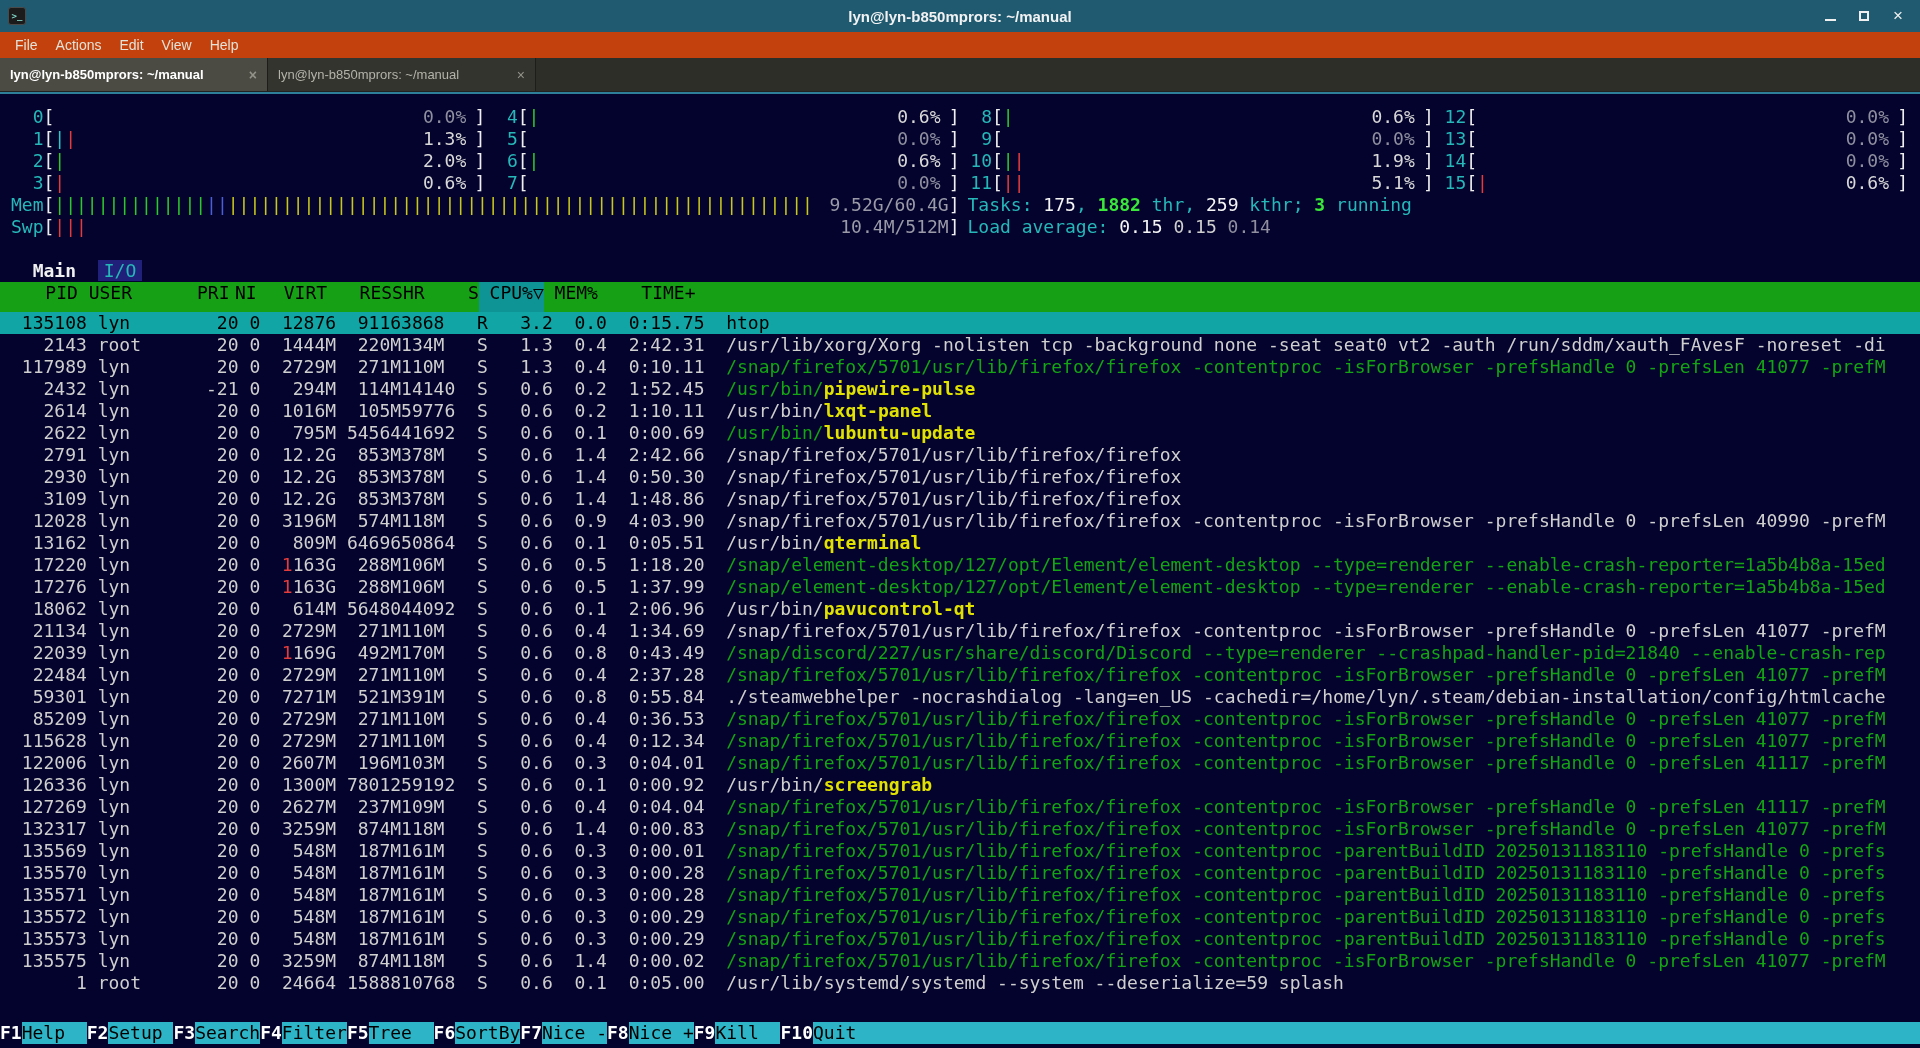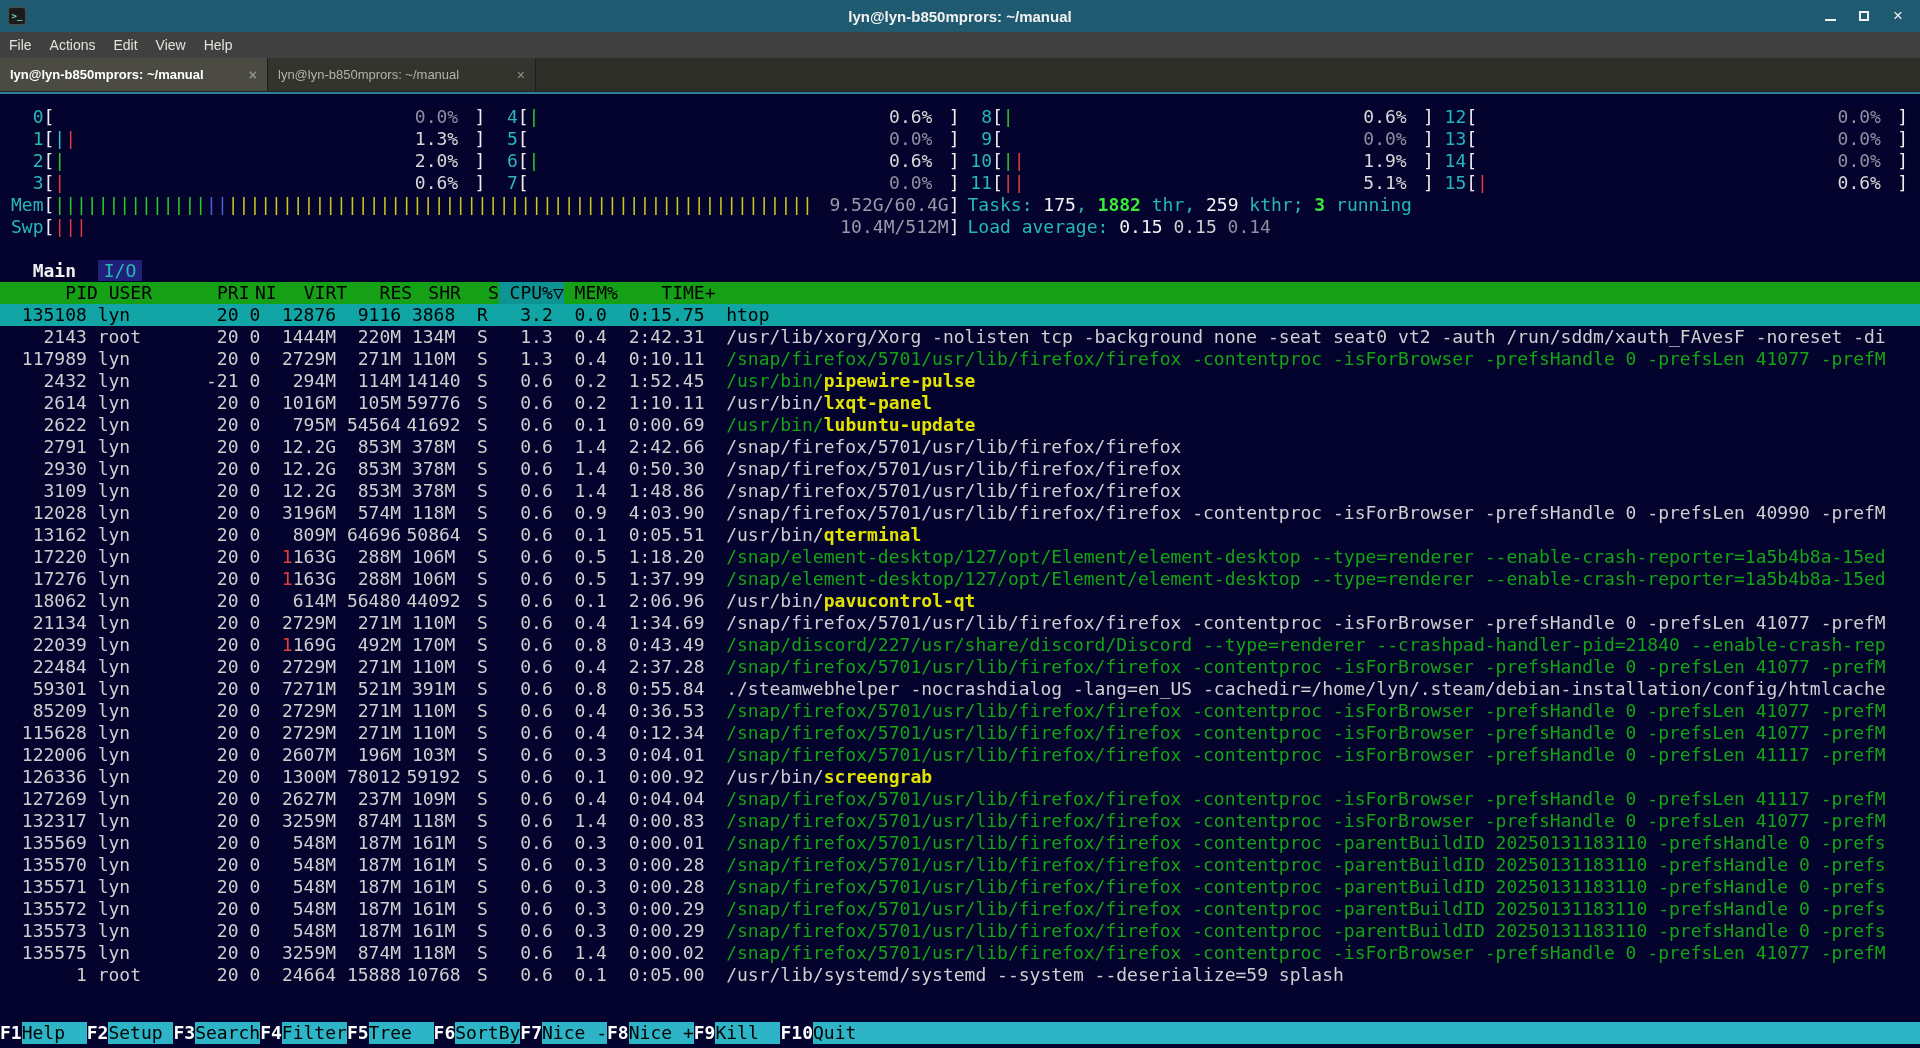--- a/index.html
+++ b/index.html
@@ -11,41 +11,41 @@
   .win-icon { width:18px; height:18px; margin-left:8px; background:#1b1b1b; border:1px solid #4a4a4a; border-radius:3px;
               color:#7fd7c8; font:bold 9px/16px "DejaVu Sans Mono",monospace; text-align:center; }
   .title-text { position:absolute; left:0; right:0; text-align:center; color:#f2f2f2; font-size:15px; font-weight:bold; }
   .win-controls { margin-left:auto; display:flex; align-items:center; gap:14px; padding-right:12px; z-index:2; }
   .wc { width:20px; height:20px; display:flex; align-items:center; justify-content:center; color:#f0f0f0; }
   .min-glyph { display:inline-block; width:11px; height:2px; background:#f0f0f0; margin-top:8px; }
   .max-glyph { display:inline-block; width:10px; height:10px; border:2px solid #f0f0f0; }
   .wc.close { font-size:17px; }
 
   
-  .menubar { height:26px; background:#404040; display:flex; align-items:center; flex:0 0 auto; }
+  .menubar { height:26px; background:#c2410c; display:flex; align-items:center; padding-left:6px; flex:0 0 auto; }
   .menu-item { padding:3px 9px; color:#e3e3da; font-size:14px; }
 
   
   .tabbar { height:34px; background:#2e2e29; display:flex; align-items:stretch; flex:0 0 auto; border-bottom:1px solid #222; }
   .tab { width:268px; display:flex; align-items:center; padding:0 10px; border-right:1px solid #1d1d19; background:#34342f; color:#b3b3aa; font-size:13px; }
   .tab.active { background:#4b4b44; color:#ffffff; font-weight:bold; }
   .tab-label { flex:1; overflow:hidden; white-space:nowrap; text-overflow:ellipsis; }
   .tab-close { color:#93938a; margin-left:8px; font-size:14px; }
 
   
   .terminal { flex:1; background:#03032d; border-top:2px solid #2d7f9a; position:relative; overflow:hidden;
               font:18px/22px "DejaVu Sans Mono", monospace; color:#cfcfcf; padding-top:12px; }
 
   
   .cpu-grid { display:grid; grid-template-columns:repeat(4,1fr); padding:0 12px 0 11px; }
   .meter { display:flex; height:22px; overflow:hidden; white-space:pre; }
   .m-label { width:3ch; text-align:right; color:#26b8b8; flex:0 0 auto; }
   .m-br { color:#efefef; flex:0 0 auto; }
   .m-bars { flex:1 1 auto; overflow:hidden; white-space:pre; position:relative; }
-  .m-pct { width:5.5ch; text-align:left; flex:0 0 auto; }
+  .m-pct { width:5.5ch; text-align:center; flex:0 0 auto; }
   .m-pct.dim { color:#8f8fa0; } .m-pct.lit { color:#d8d8d8; }
   .m-text { position:absolute; right:0; top:0; color:#9a9aa8; }
   .b-g { color:#2ec82e; } .b-r { color:#e23c3c; } .b-c { color:#2cc8c8; } .b-y { color:#c8c81e; } .b-bl { color:#4b5fd6; }
   .meminfo-row { display:flex; padding:0 12px 0 11px; }
   .mem-col { width:50%; } .info-col { width:50%; padding-left:8px; }
   .info-line { height:22px; white-space:pre; overflow:hidden; }
 
   
   .t-cy { color:#26b8b8; }
   .t-w  { color:#cfcfcf; }
@@ -56,33 +56,33 @@
   .t-r  { color:#e23c3c; }
   .t-dim{ color:#8f8fa0; }
   .t-ub { color:#44c8ec; font-weight:bold; }
 
   
   .screens { height:22px; white-space:pre; padding-left:11px; margin-top:22px; }
   .scr-active { color:#f0f0f0; font-weight:bold; }
   .scr-inactive { color:#26b8b8; background:#20207a; padding:0 6px; }
 
   
-  .hrow { display:flex; background:#16a016; color:#000; height:22px; padding-left:22px; white-space:pre; }
+  .hrow { display:flex; background:#16a016; color:#000; height:30px; padding-left:2px; white-space:pre; }
   .hrow span { color:#000; }
   .hrow .hs { background:#0e9494; }
   .prow { display:flex; height:22px; padding-left:11px; white-space:pre; }
   .prow.sel { background:#11a5a5; }
   .prow.sel span { color:#000 !important; font-weight:normal !important; }
   .c-pid  { width:7ch;  text-align:right; flex:0 0 auto; }
   .c-user { width:10ch; text-align:left; padding-left:1ch; flex:0 0 auto; }
   .c-pri  { width:4ch;  text-align:right; flex:0 0 auto; }
   .c-ni   { width:3ch;  text-align:center; flex:0 0 auto; }
   .c-virt { width:6ch;  text-align:right; flex:0 0 auto; }
   .c-res  { width:6ch;  text-align:right; flex:0 0 auto; }
-  .c-shr  { width:6ch;  text-align:center; flex:0 0 auto; }
+  .c-shr  { width:6ch;  text-align:left; flex:0 0 auto; }
   .c-s    { width:2ch;  text-align:right; flex:0 0 auto; }
   .c-cpu  { width:6ch;  text-align:right; flex:0 0 auto; }
   .c-mem  { width:5ch;  text-align:right; flex:0 0 auto; }
   .c-time { width:9ch;  text-align:right; flex:0 0 auto; }
   .c-cmd  { flex:1 1 auto; padding-left:2ch; overflow:hidden; white-space:pre; text-align:left; }
 
   
   .fbar { position:absolute; left:0; right:0; bottom:4px; height:22px; display:flex; white-space:pre; overflow:hidden; }
   .fkey-key { color:#ffffff; font-weight:bold; flex:0 0 auto; }
   .fkey-label { background:#2db4c6; color:#000; flex:0 0 auto; }

